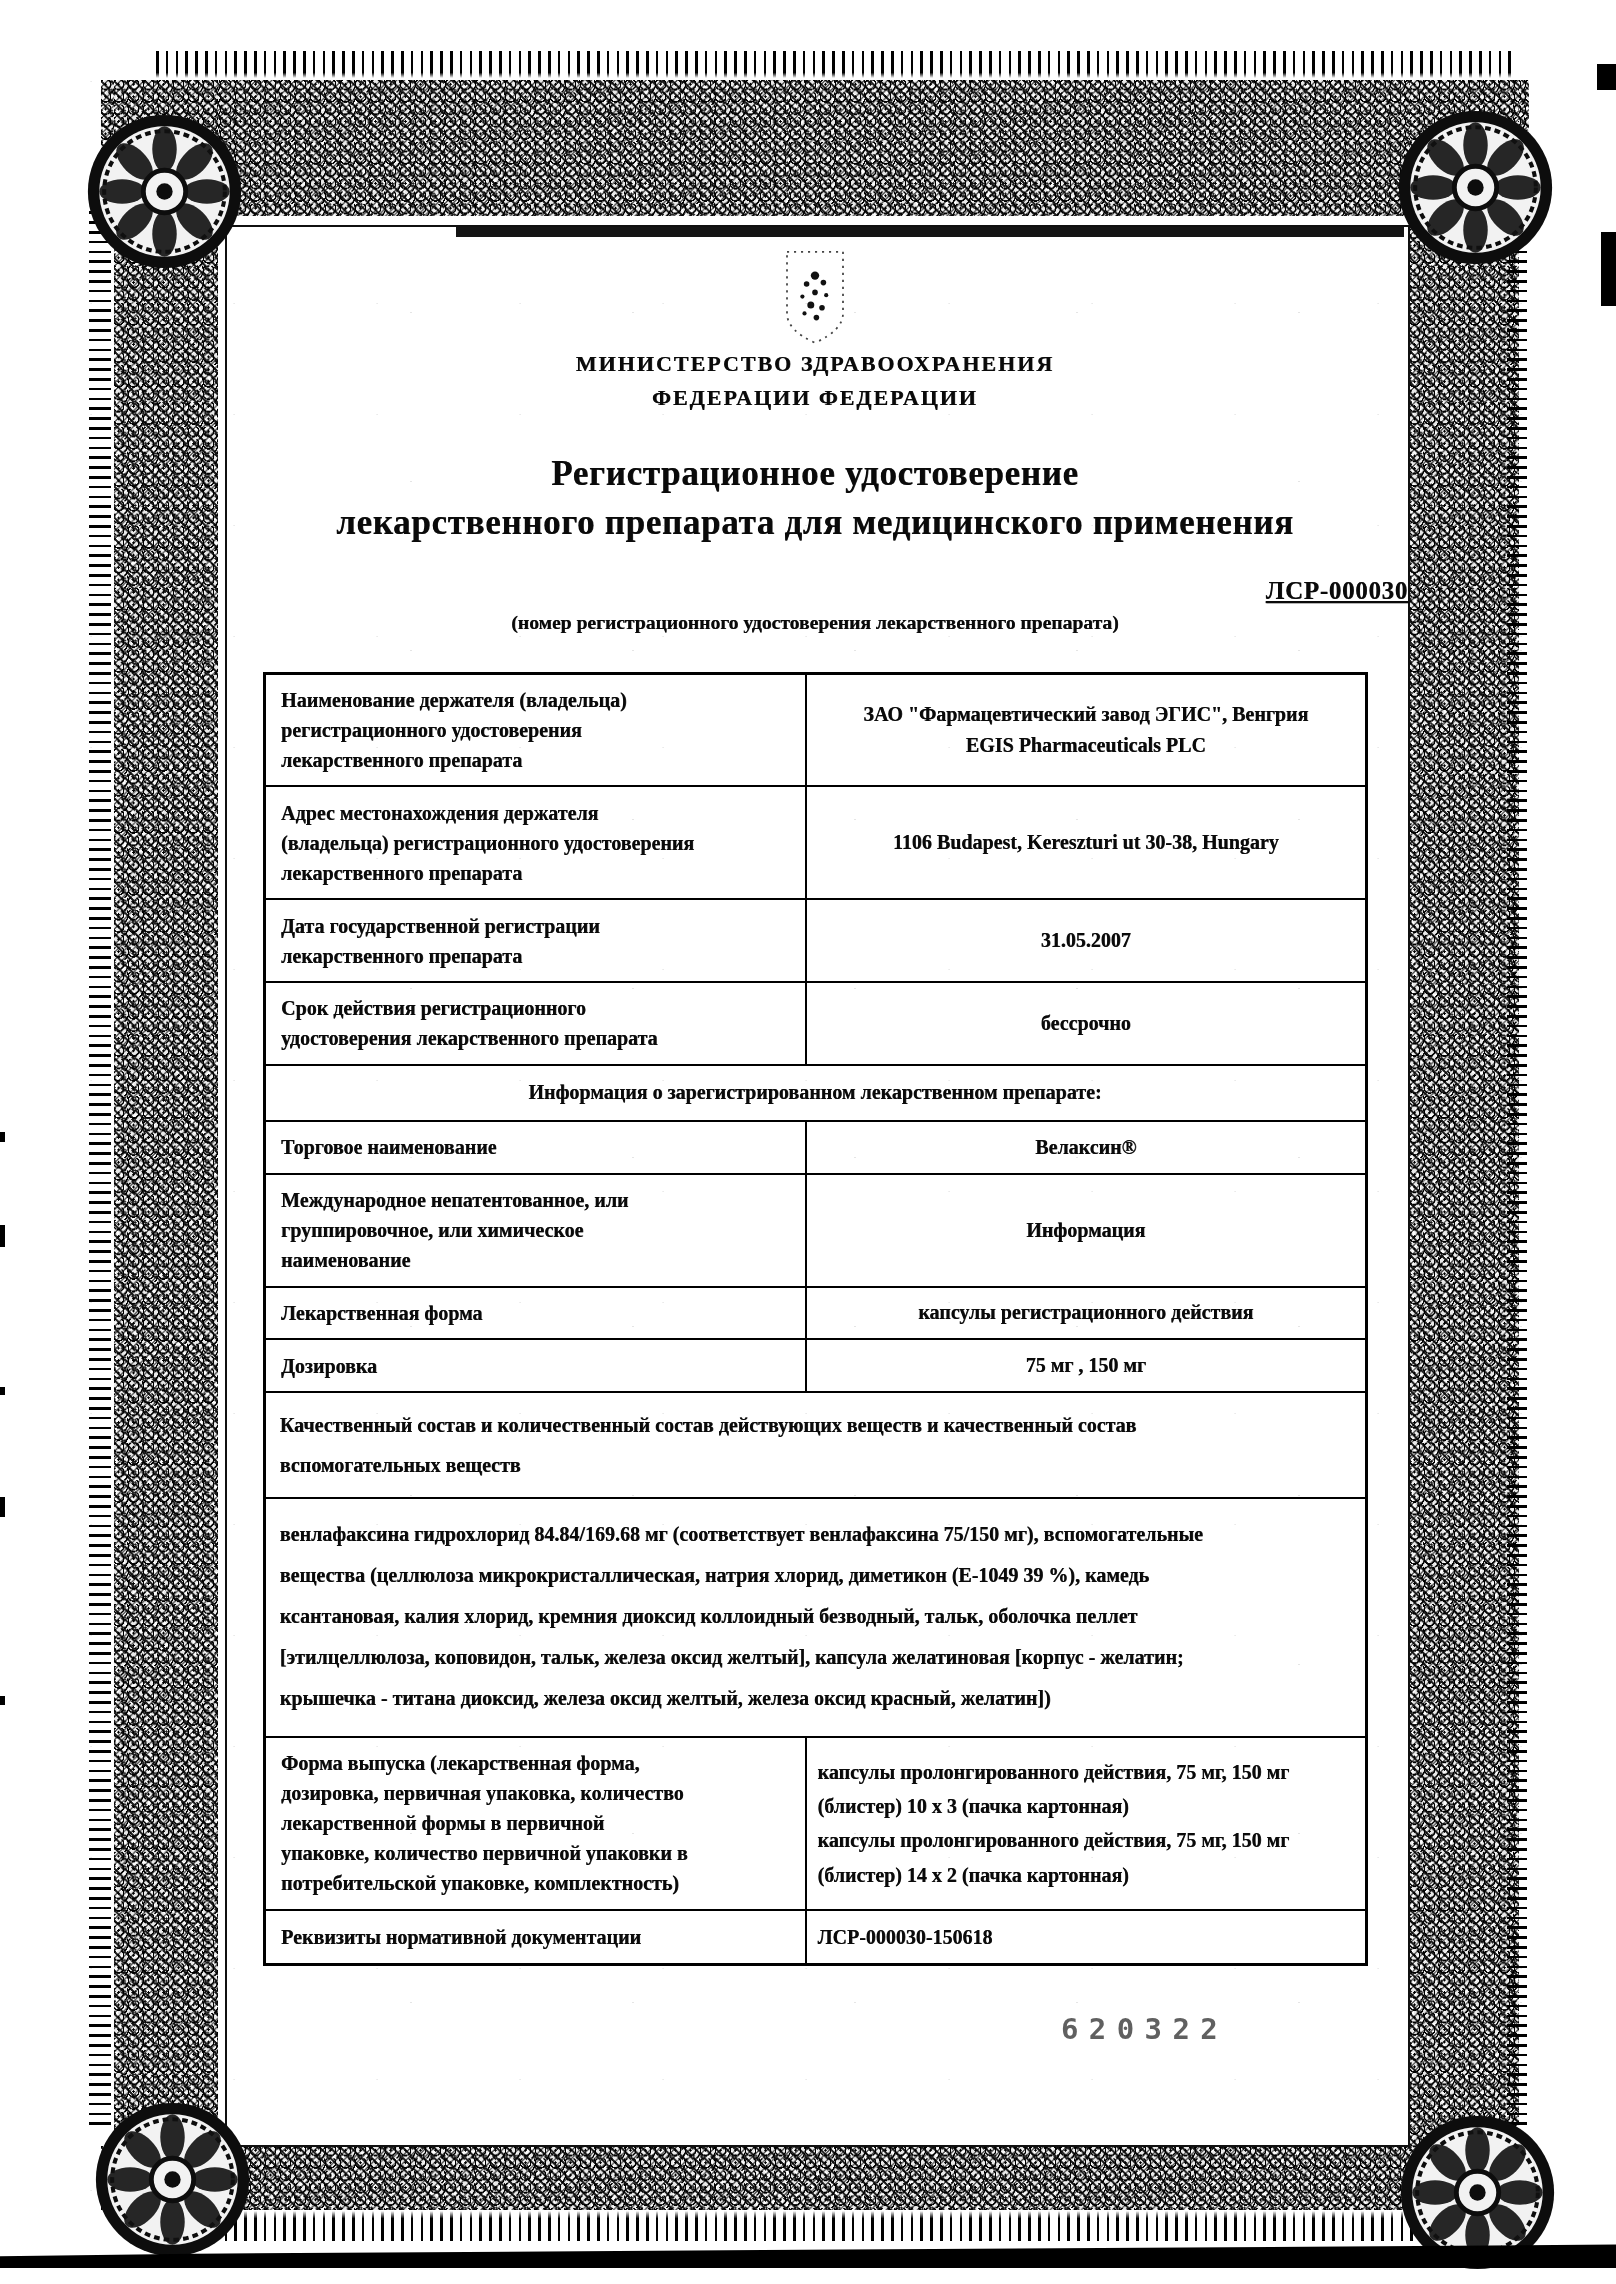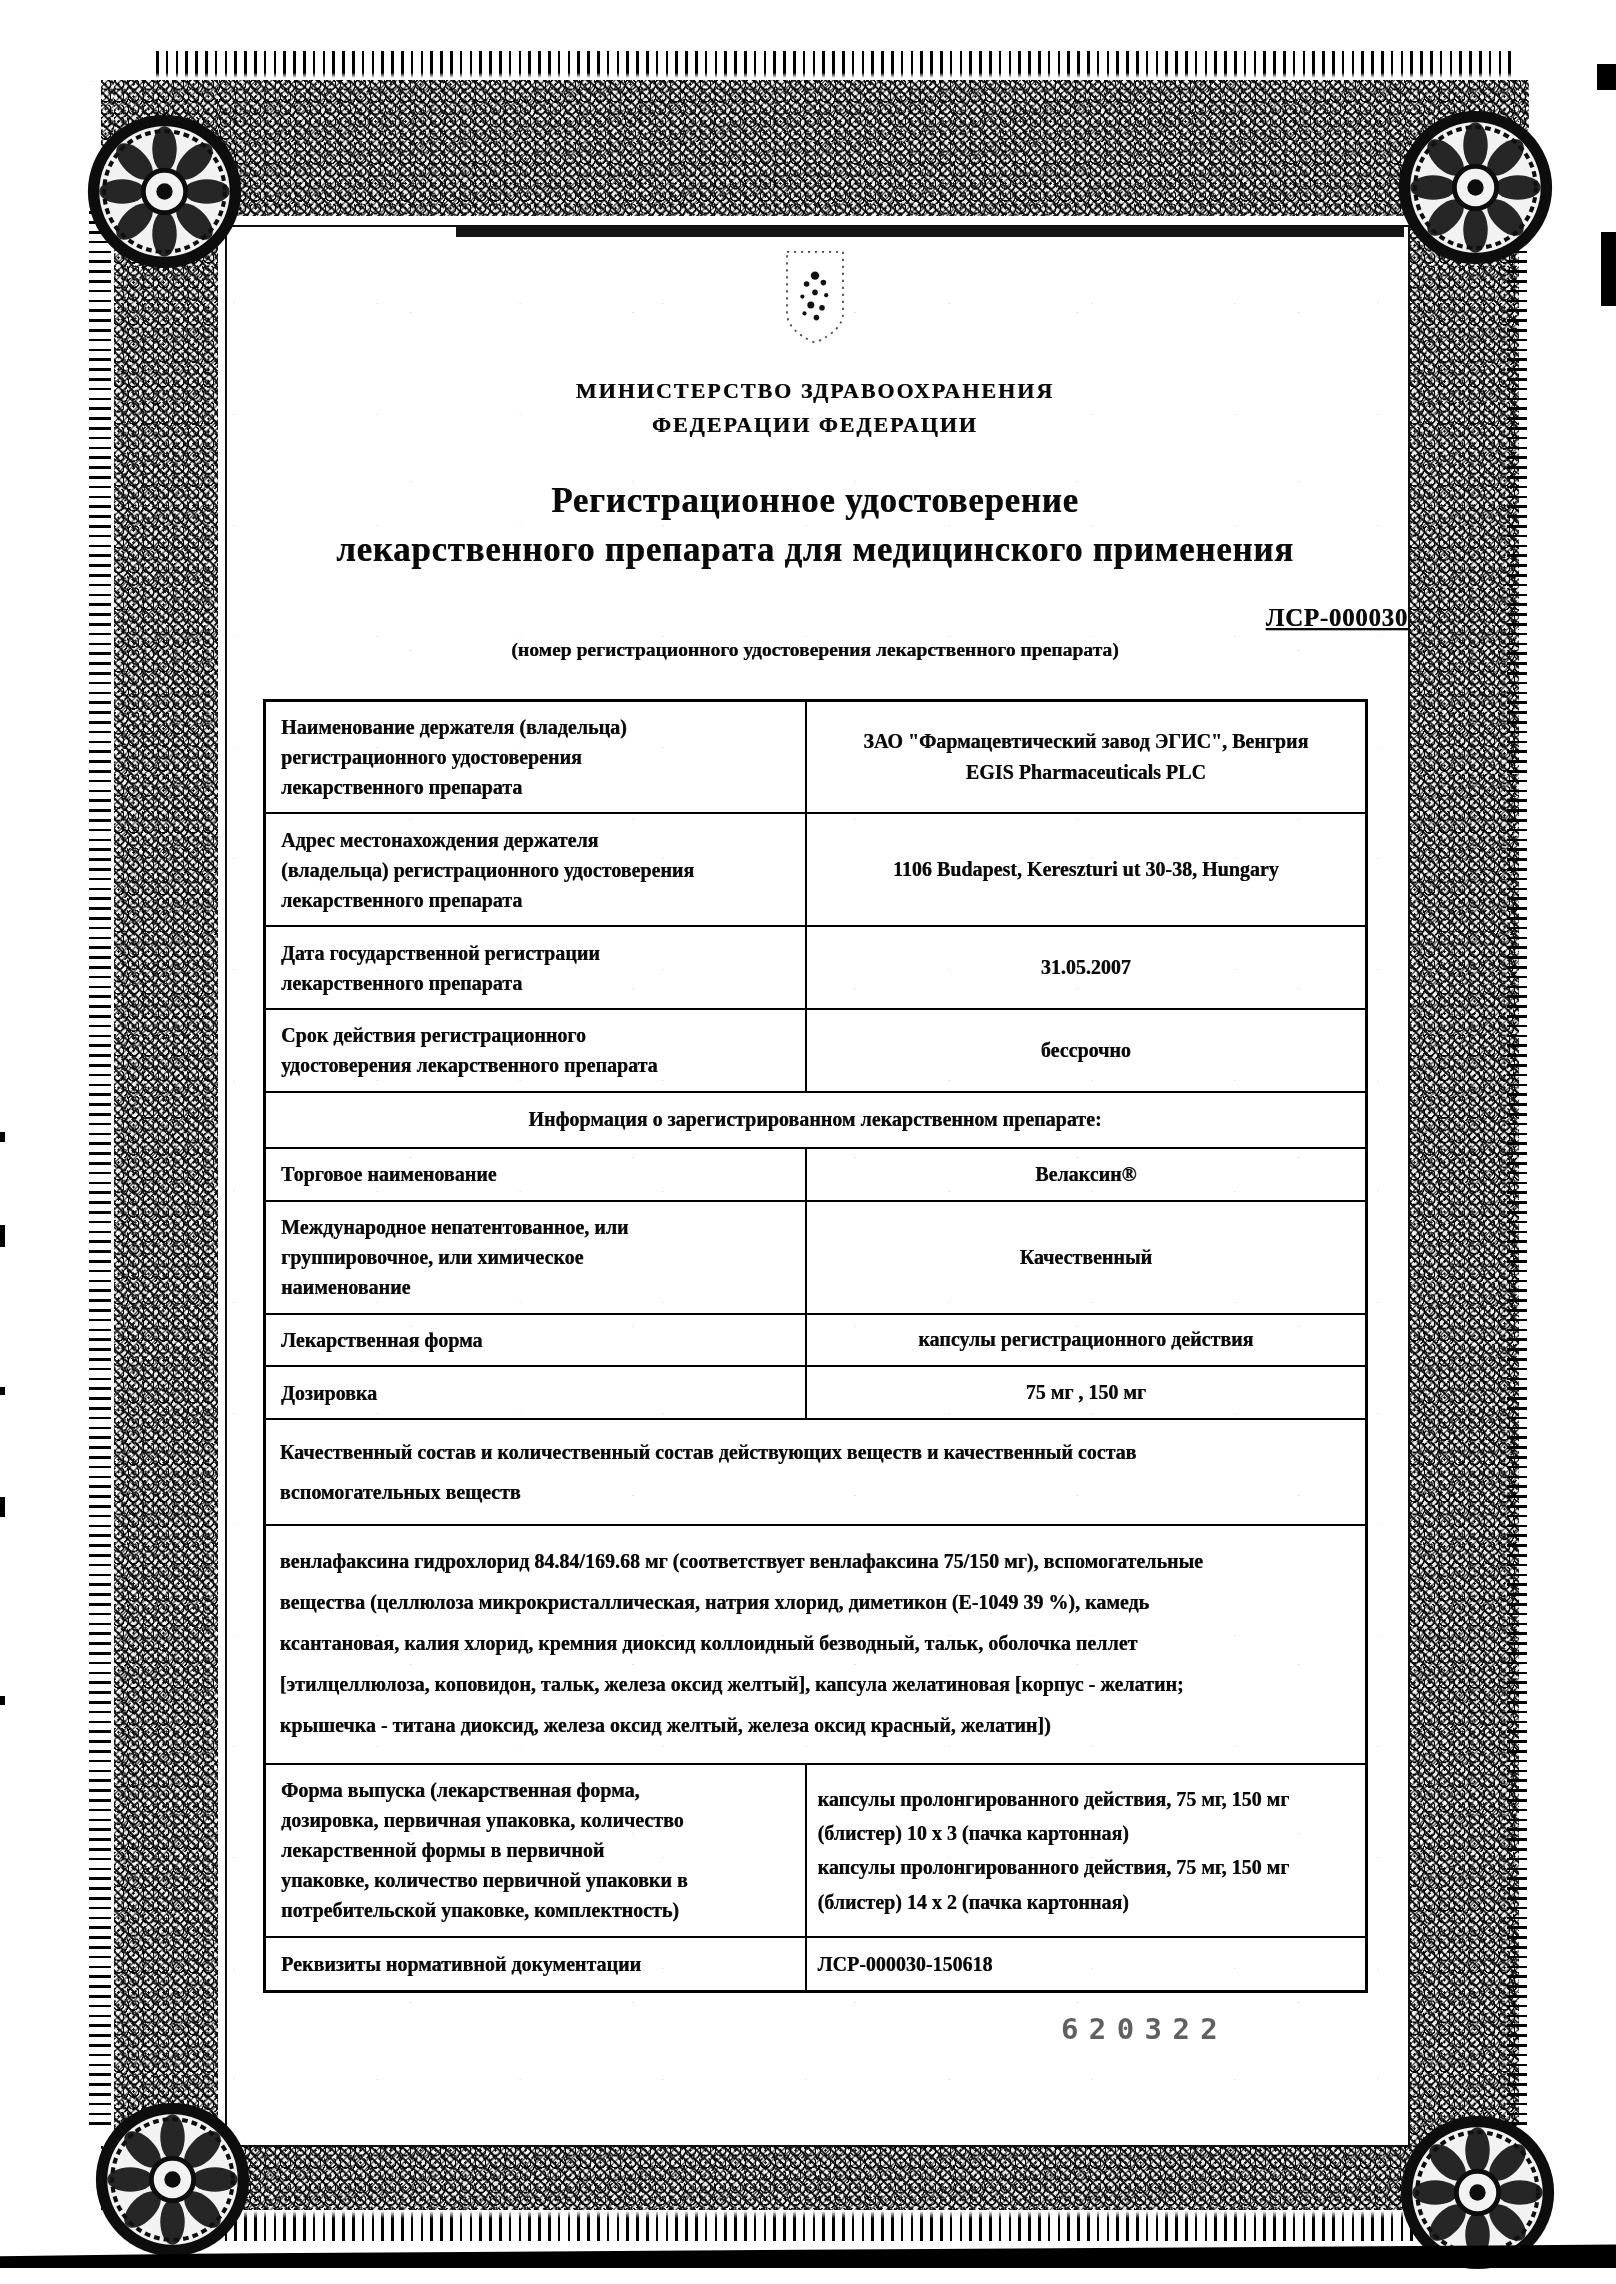--- a/index.html
+++ b/index.html
@@ -51,21 +51,21 @@
   .rosette.tl{left:83px;top:110px;}
   .rosette.tr{left:1394px;top:106px;}
   .rosette.bl{left:91px;top:2098px;}
   .rosette.br{left:1396px;top:2111px;}
   
   .artifact{position:absolute;background:#000;}
   
   .content{position:absolute;left:222px;top:231px;width:1186px;}
   .scan{text-shadow:0.4px 0.4px 0 rgba(0,0,0,.75);}
   .emblem{display:block;margin:18px auto 0;width:70px;height:98px;}
-  .ministry{margin-top:27px;text-align:center;font-weight:bold;
+  .ministry{text-align:center;font-weight:bold;
     font-size:22px;line-height:1.55;letter-spacing:2px;}
   .doc-title{margin-top:34px;text-align:center;font-weight:bold;
     font-size:35px;line-height:1.4;letter-spacing:0.7px;}
   .reg-number{margin-top:30px;text-align:right;font-weight:bold;
     font-size:25px;text-decoration:underline;letter-spacing:0.7px;}
   .reg-caption{margin-top:6.5px;text-align:center;font-weight:bold;font-size:19.6px;}
   table.cert{width:1105px;margin:38px auto 0;border-collapse:collapse;
     border:3.3px solid #000;}
   table.cert td{border:2.6px solid #000;font-size:20px;font-weight:bold;
     vertical-align:middle;}
@@ -203,21 +203,21 @@
         <td class="span-center" colspan="2">Информация о зарегистрированном лекарственном препарате:</td>
       </tr>
       <tr>
         <td class="lbl preline">Торговое наименование</td>
         <td class="val preline">Велаксин®</td>
       </tr>
       <tr>
         <td class="lbl preline">Международное непатентованное, или
 группировочное, или химическое
 наименование</td>
-        <td class="val preline">Качественный</td>
+        <td class="val preline">Информация</td>
       </tr>
       <tr>
         <td class="lbl preline">Лекарственная форма</td>
         <td class="val preline">капсулы регистрационного действия</td>
       </tr>
       <tr>
         <td class="lbl preline">Дозировка</td>
         <td class="val preline">75 мг , 150 мг</td>
       </tr>
       <tr>

